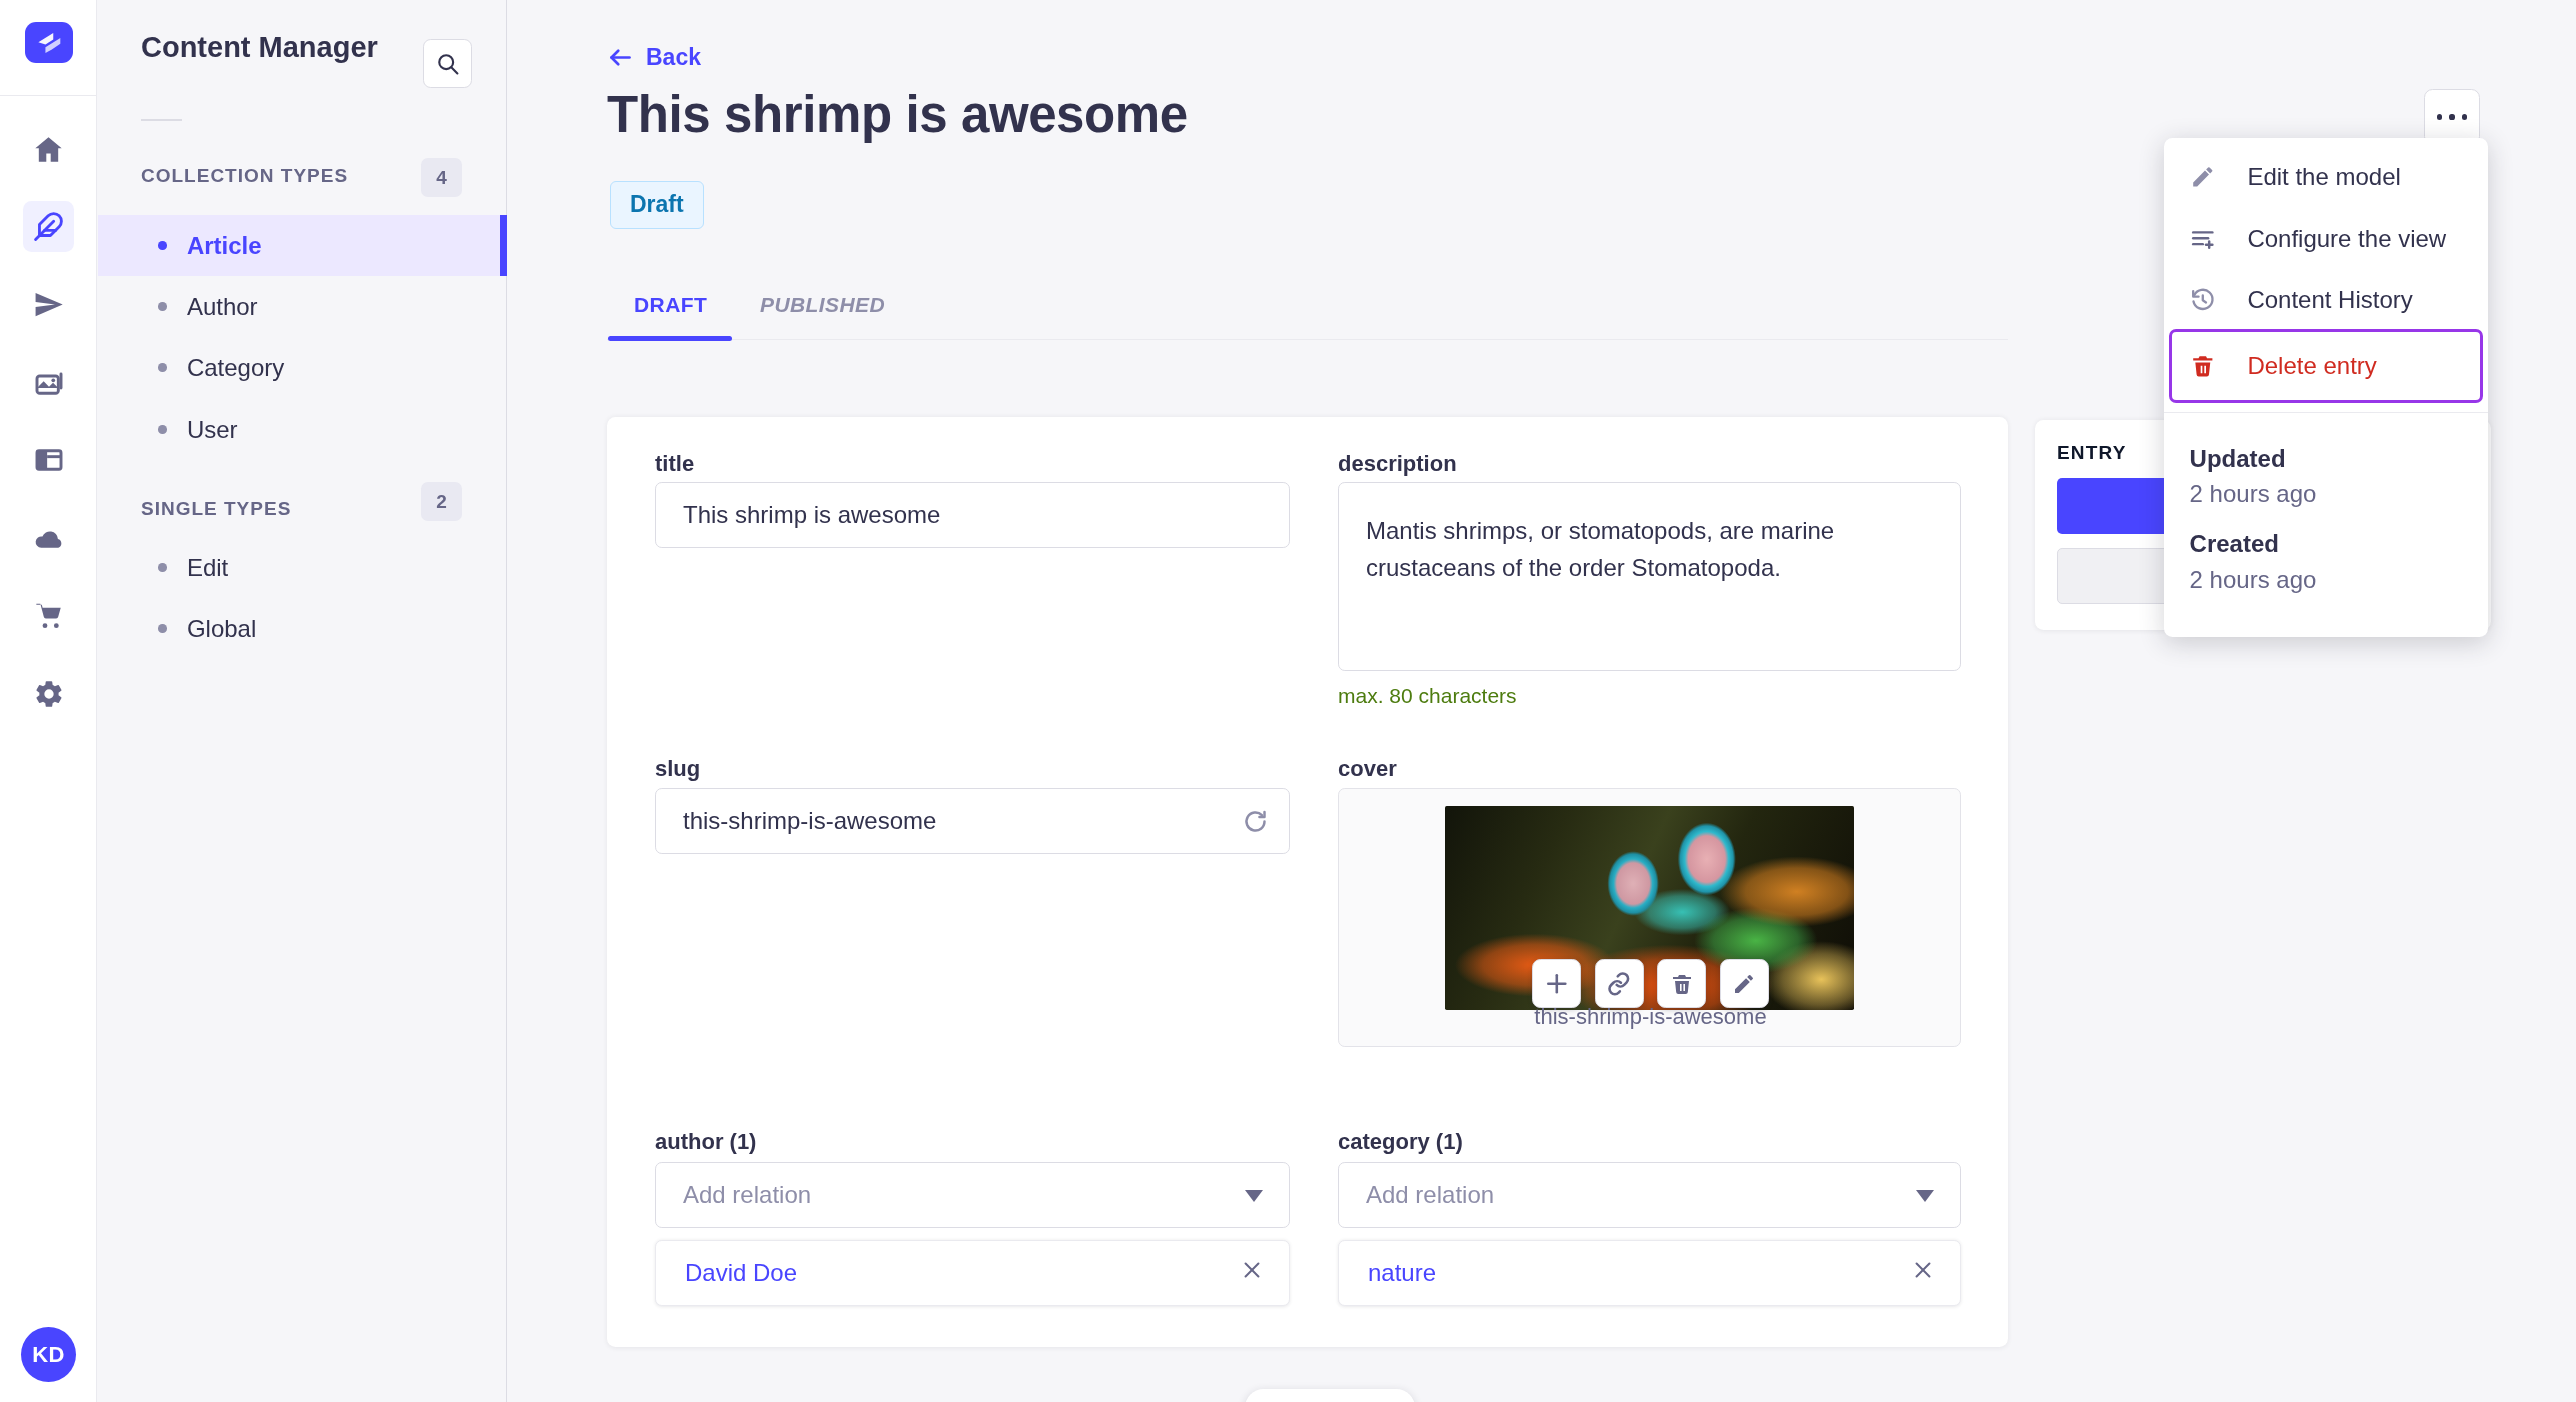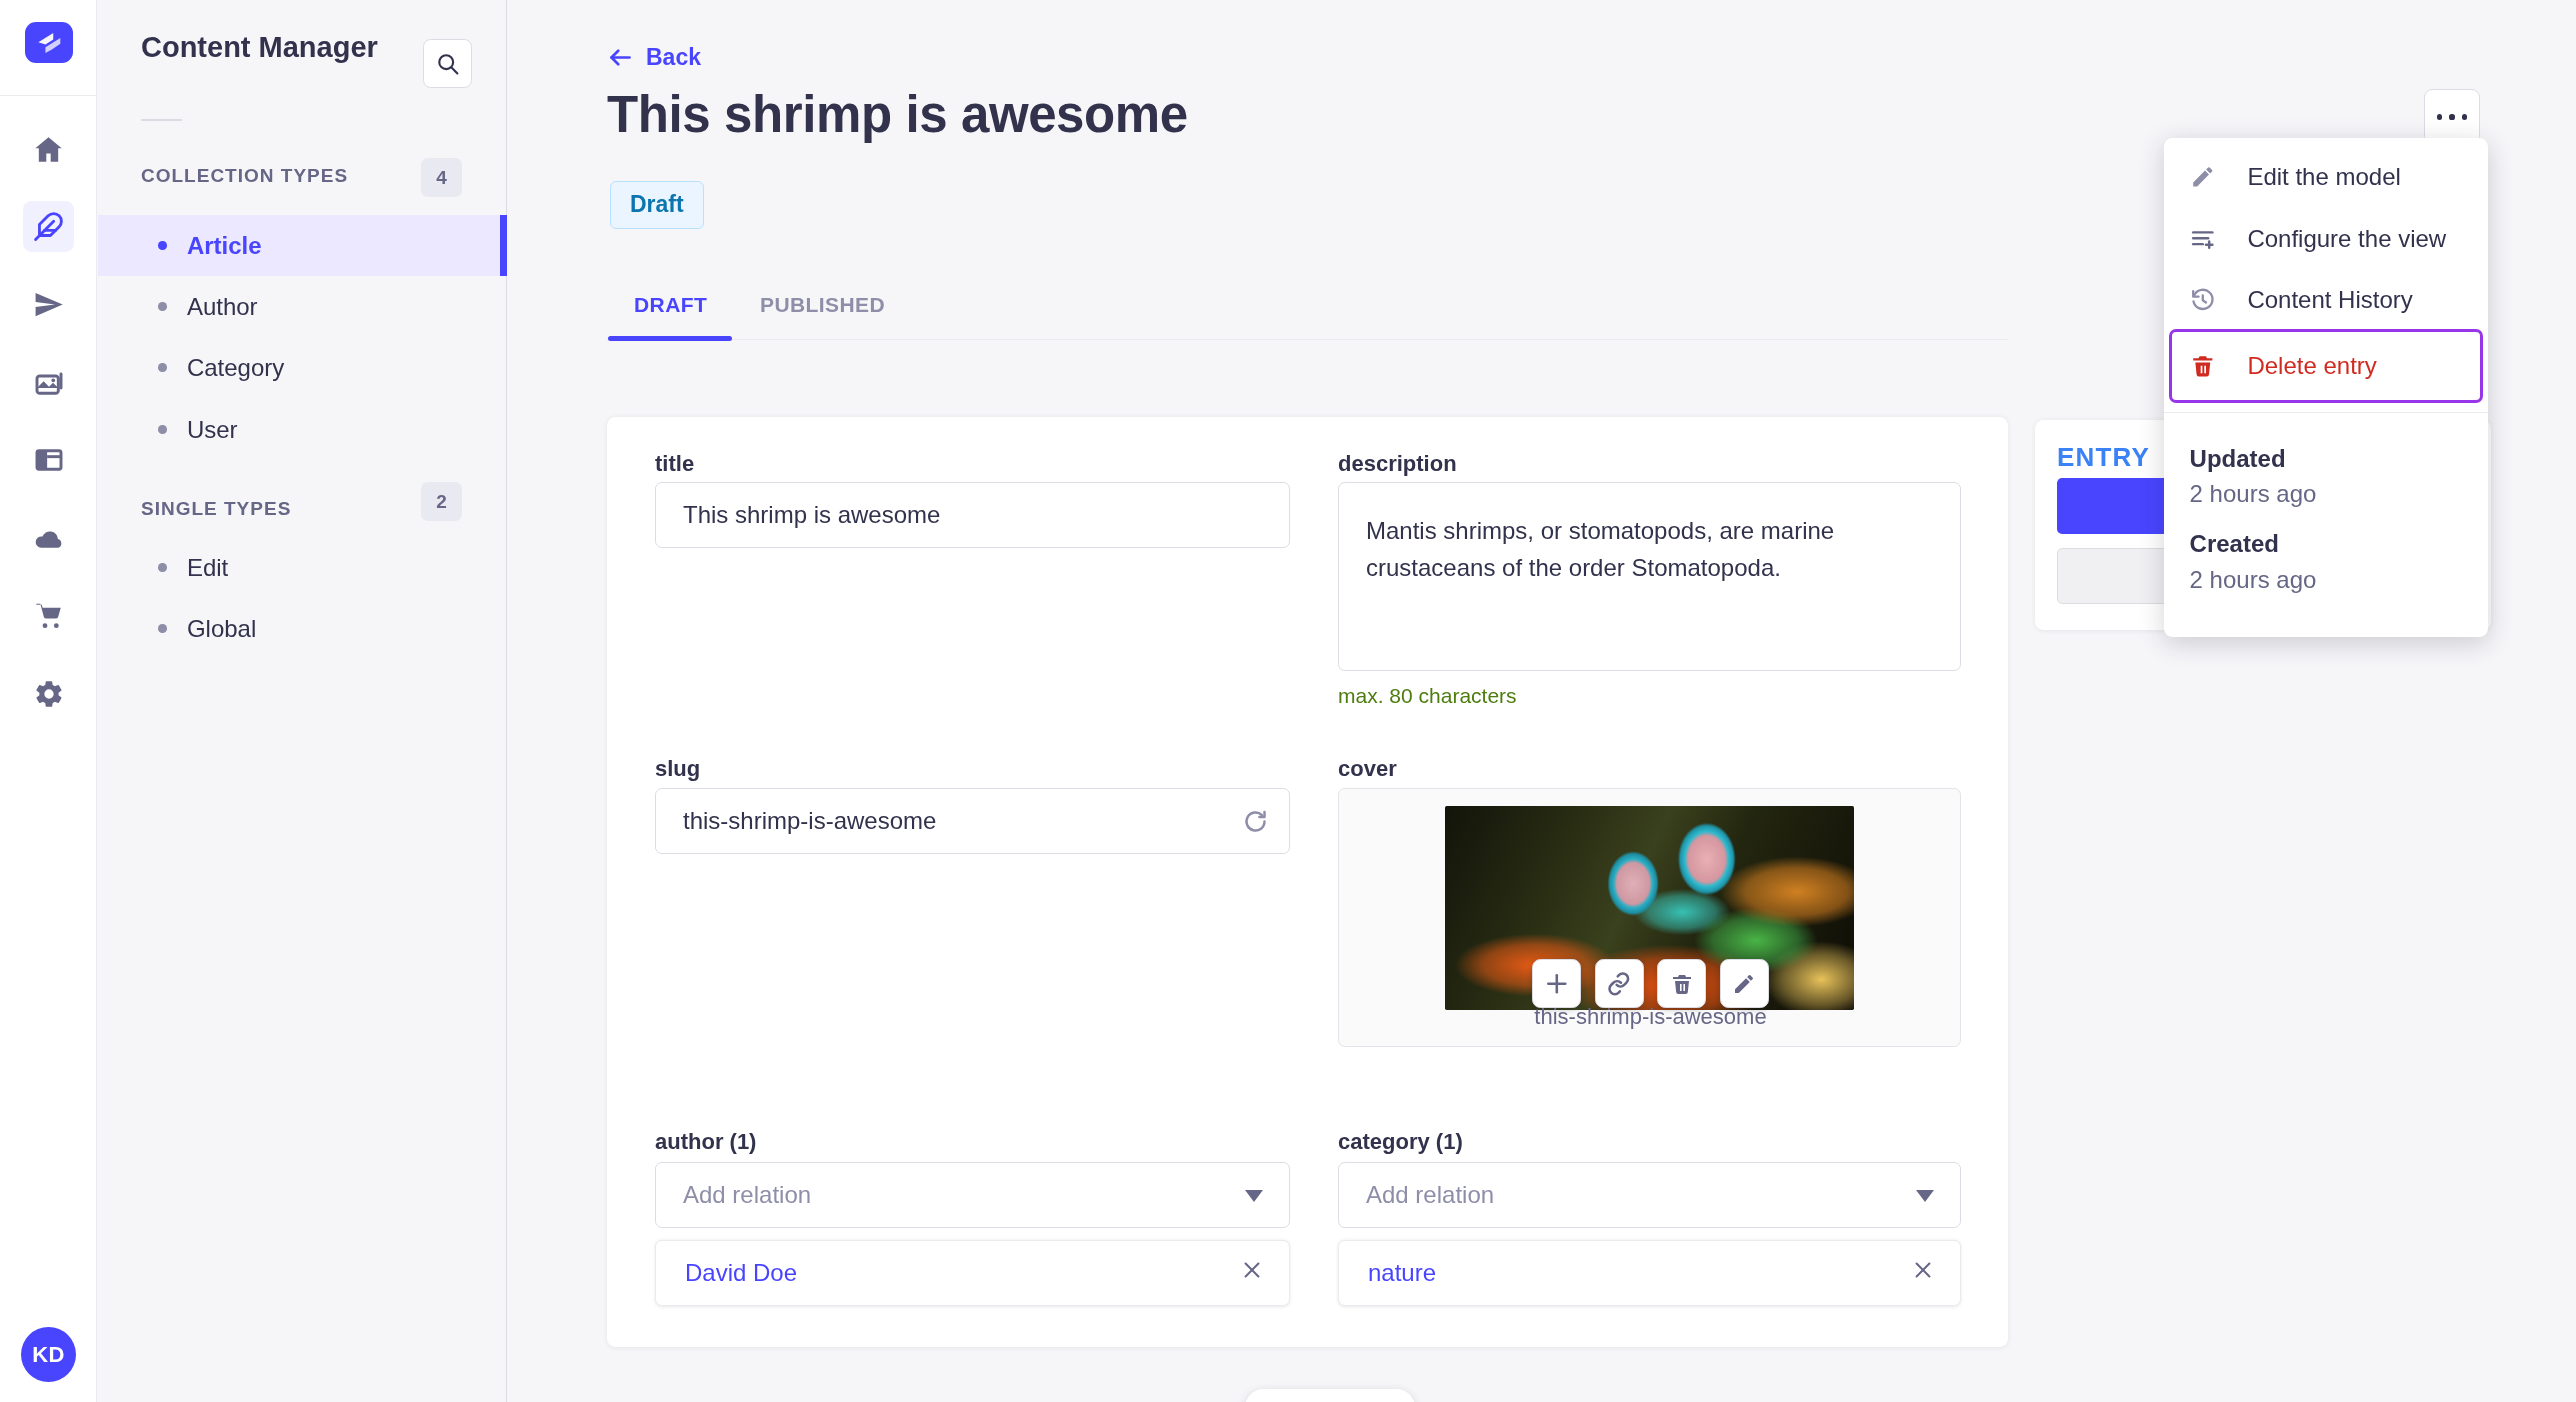--- a/index.html
+++ b/index.html
@@ -31,21 +31,21 @@
   .sb-row.active .dot { background:#4945ff; }
   .sb-row.active .bar { position:absolute; right:0; top:0; width:6.8px; height:61px; background:#4945ff; }
 
   
   .back { left:607px; top:44px; display:flex; align-items:center; gap:12px; color:#4945ff; font-size:23px; font-weight:600; }
   .page-title { left:607px; top:85px; font-size:51px; font-weight:700; color:#32324d; letter-spacing:-0.4px; }
   .draft-badge { left:610px; top:181px; background:#eaf5ff; border:1.7px solid #b8e1ff; border-radius:6px; padding:9.4px 19px; color:#0c75af; font-size:23px; font-weight:700; }
   .tabs-underline-track { left:607px; top:339px; width:1401px; height:0.9px; background:#eaeaef; }
   .tab { top:293px; font-size:21px; font-weight:700; letter-spacing:0.4px; }
   .tab.t0 { left:634px; color:#4945ff; }
-  .tab.t1 { left:760px; color:#8e8ea9; font-weight:600; }
+  .tab.t1 { left:760px; color:#8e8ea9; font-weight:600;font-style:italic; }
   .tab-underline { left:608px; top:336px; width:124px; height:5.1px; background:#4945ff; border-radius:2.6px; }
   .more-btn { left:2424px; top:89px; width:56px; height:56px; background:#fff; border:0.9px solid #dcdce4; border-radius:8.5px; display:flex; align-items:center; justify-content:center; }
 
   
   .card { left:607px; top:417px; width:1401px; height:930px; background:#fff; border-radius:8.5px; box-shadow:0 0.9px 5.1px rgba(33,33,52,.08); }
   .fld-label { position:absolute; font-size:22px; font-weight:700; color:#32324d; }
   .input { position:absolute; background:#fff; border:0.9px solid #dcdce4; border-radius:6.8px; display:flex; align-items:center; padding:0 27px; font-size:24px; color:#32324d; }
   .placeholder { color:#8e8ea9; }
   .textarea { position:absolute; background:#fff; border:0.9px solid #dcdce4; border-radius:6.8px; padding:29px 27px; font-size:24px; color:#32324d; line-height:37px; }
   .hint { position:absolute; font-size:21px; color:#4d7c0f; }
@@ -68,21 +68,21 @@
   .cover-actions { position:absolute; left:193px; top:170px; display:flex; gap:13.6px; }
   .cover-btn { width:49px; height:49px; background:#fff; border:0.9px solid #dcdce4; border-radius:8.5px; display:flex; align-items:center; justify-content:center; box-shadow:0 1.7px 5.1px rgba(33,33,52,.2); }
   .cover-caption { position:absolute; left:0; top:215px; width:623px; text-align:center; font-size:22px; color:#666687; }
 
   .chip { position:absolute; height:66px; background:#fff; border:0.9px solid #eaeaef; border-radius:6.8px; box-shadow:0 0.9px 3.4px rgba(33,33,52,.1); display:flex; align-items:center; padding:0 29px; font-size:24px; }
   .chip .link { color:#4945ff; }
   .chip .x { position:absolute; right:25.6px; }
 
   
   .entry-panel { left:2035px; top:420px; width:456px; height:210px; background:#fff; border-radius:8.5px; box-shadow:0 0.9px 5.1px rgba(33,33,52,.08); z-index:3; }
-  .entry-label { position:absolute; left:22px; top:22px; font-size:26px; font-weight:600; color:#3b82f6; letter-spacing:1.2px; }
+  .entry-label { position:absolute; left:22px; top:22px; font-size:19px; font-weight:600; color:#0f172a; letter-spacing:1.2px; }
   .entry-btn-primary { position:absolute; left:22px; top:58px; width:412px; height:56px; background:#4945ff; border-radius:5.1px; }
   .entry-btn-secondary { position:absolute; left:22px; top:128px; width:412px; height:56px; background:#f0f0f3; border:0.9px solid #dcdce4; border-radius:5.1px; }
 
   
   .menu { left:2164px; top:138px; width:324px; height:499px; background:#fff; border-radius:8.5px; box-shadow:0 5.1px 25.6px rgba(33,33,52,.2); z-index:10; }
   .menu-item { position:absolute; left:6.8px; width:310px; height:61px; display:flex; align-items:center; gap:32px; padding-left:19px; font-size:24px; color:#32324d; border-radius:5.1px; }
   .menu-item.danger { color:#d02b20; height:70px; outline:3.4px solid #9736e8; outline-offset:-1.7px; }
   .menu-sep { position:absolute; left:0; top:274px; width:324px; height:0.9px; background:#eaeaef; }
   .meta-label { position:absolute; left:25.6px; font-size:24px; font-weight:700; color:#32324d; }
   .meta-value { position:absolute; left:25.6px; font-size:24px; color:#666687; }

